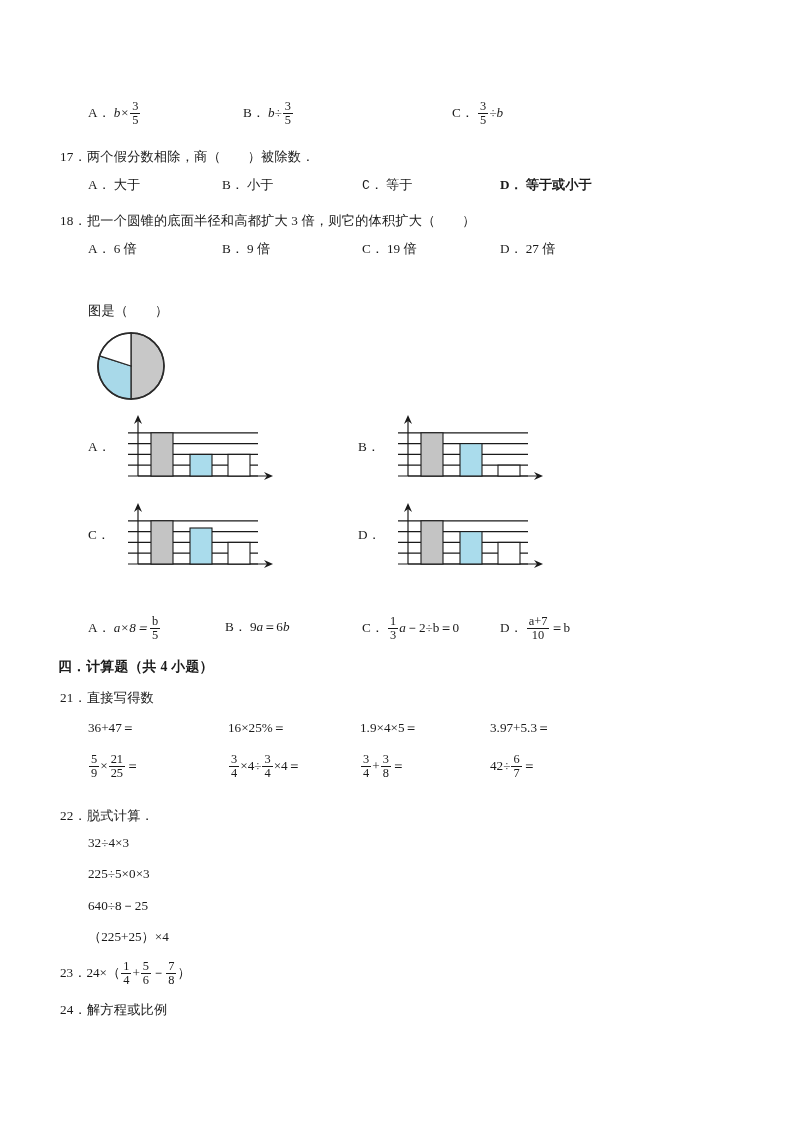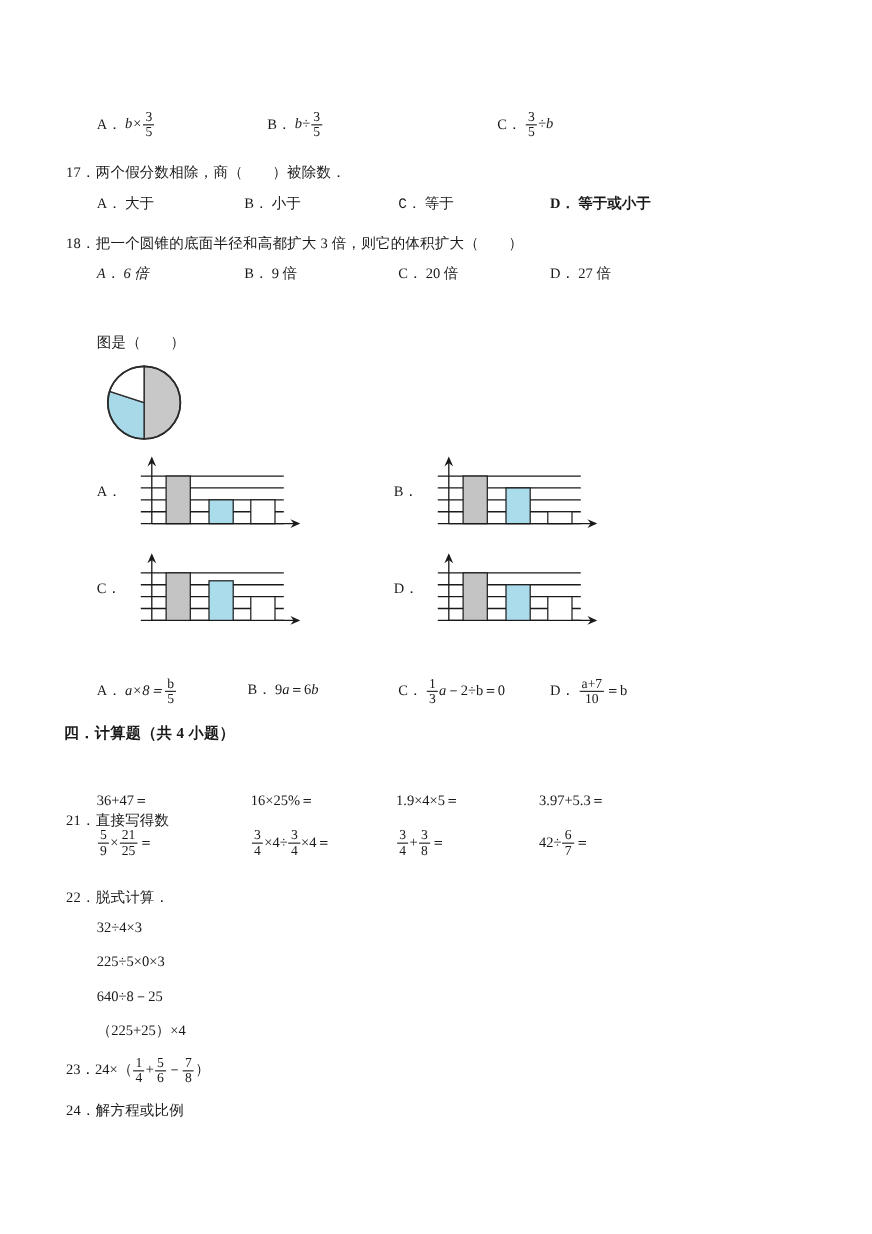--- a/index.html
+++ b/index.html
@@ -96,28 +96,28 @@
   <div class="opt" style="left:362px; top:176px;font-family:Liberation Mono, monospace;">
     <span class="opt-label">C．</span><span>等于</span>
   </div>
   <div class="opt" style="left:500px; top:176px;font-weight:bold;">
     <span class="opt-label">D．</span><span>等于或小于</span>
   </div>
 
   <div class="qline" style="left:60px; top:211px;">
     <span>18．</span><span>把一个圆锥的底面半径和高都扩大 3 倍，则它的体积扩大（　　）</span>
   </div>
-  <div class="opt" style="left:88px; top:240px;font-style:italic;">
+  <div class="opt" style="left:88px; top:240px;">
     <span class="opt-label">A．</span><span>6 倍</span>
   </div>
   <div class="opt" style="left:222px; top:240px;">
     <span class="opt-label">B．</span><span>9 倍</span>
   </div>
   <div class="opt" style="left:362px; top:240px;">
-    <span class="opt-label">C．</span><span>20 倍</span>
+    <span class="opt-label">C．</span><span>19 倍</span>
   </div>
   <div class="opt" style="left:500px; top:240px;">
     <span class="opt-label">D．</span><span>27 倍</span>
   </div>
 
   <div class="qline" style="left:88px; top:301px;">
     <span>图是（　　）</span>
   </div>
 
   <div class="pie-wrap" style="left:95px; top:330px;">
@@ -221,21 +221,21 @@
   </div>
   <div class="opt" style="left:362px; top:615px;">
     <span class="opt-label">C．</span><span class="frac"><span class="num">1</span><span class="den">3</span></span><span class="ital">a</span><span>－2÷b＝0</span>
   </div>
   <div class="opt" style="left:500px; top:615px;">
     <span class="opt-label">D．</span><span class="frac"><span class="num">a+7</span><span class="den">10</span></span><span>＝b</span>
   </div>
 
   <div class="sect-head" style="left:58px; top:658px;">四．计算题（共 4 小题）</div>
 
-  <div class="qline" style="left:60px; top:688px;margin-top:48px;">
+  <div class="qline" style="left:60px; top:688px;">
     <span>21．</span><span>直接写得数</span>
   </div>
 
   <div class="opt" style="left:88px; top:719px;">36+47＝</div>
   <div class="opt" style="left:228px; top:719px;">16×25%＝</div>
   <div class="opt" style="left:360px; top:719px;">1.9×4×5＝</div>
   <div class="opt" style="left:490px; top:719px;">3.97+5.3＝</div>
 
   <div class="opt" style="left:88px; top:753px;">
     <span class="frac"><span class="num">5</span><span class="den">9</span></span><span>×</span><span class="frac"><span class="num">21</span><span class="den">25</span></span><span>＝</span>

